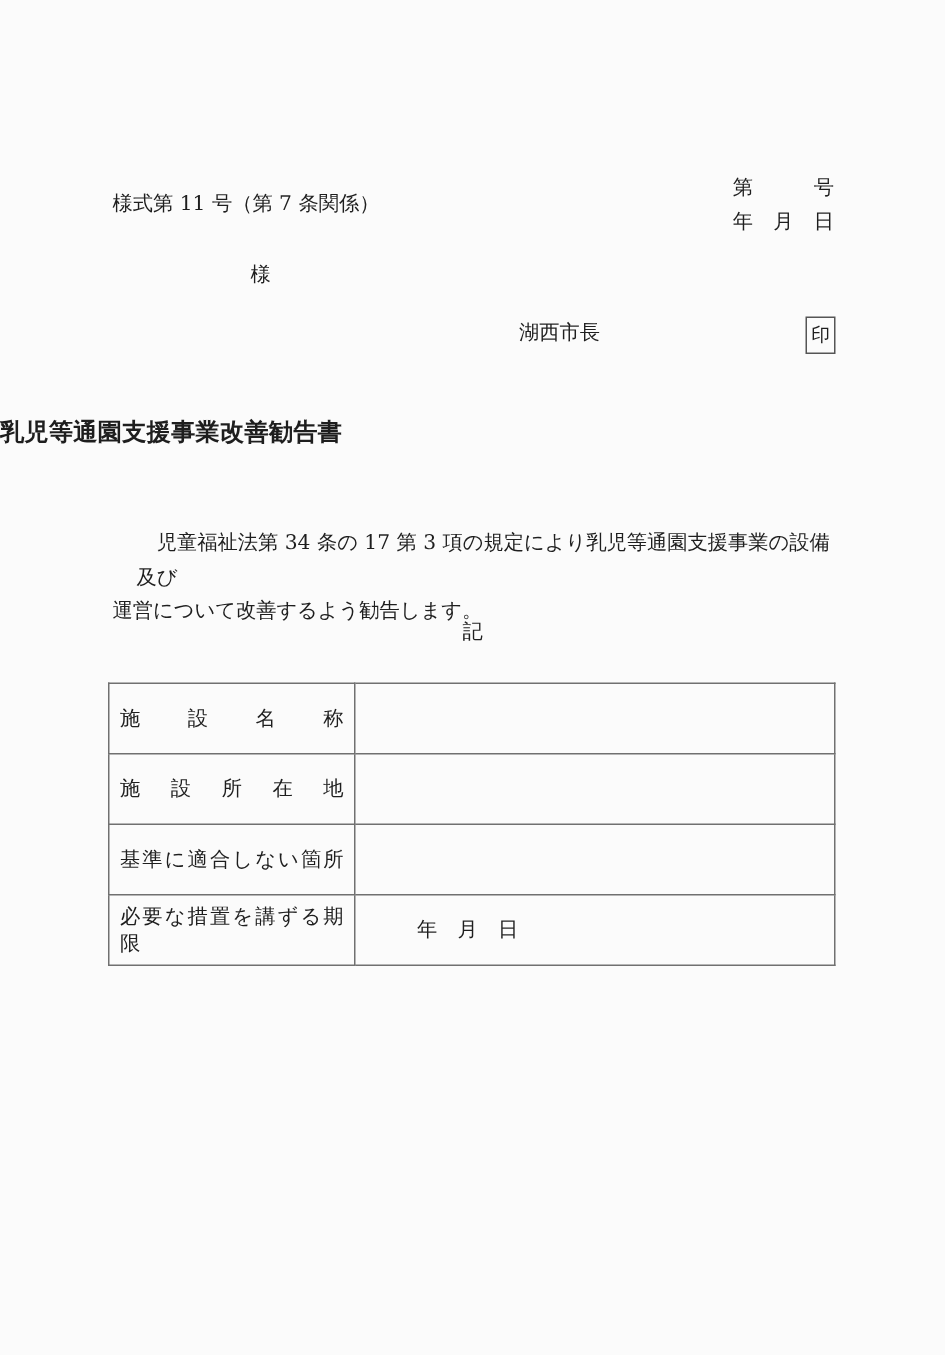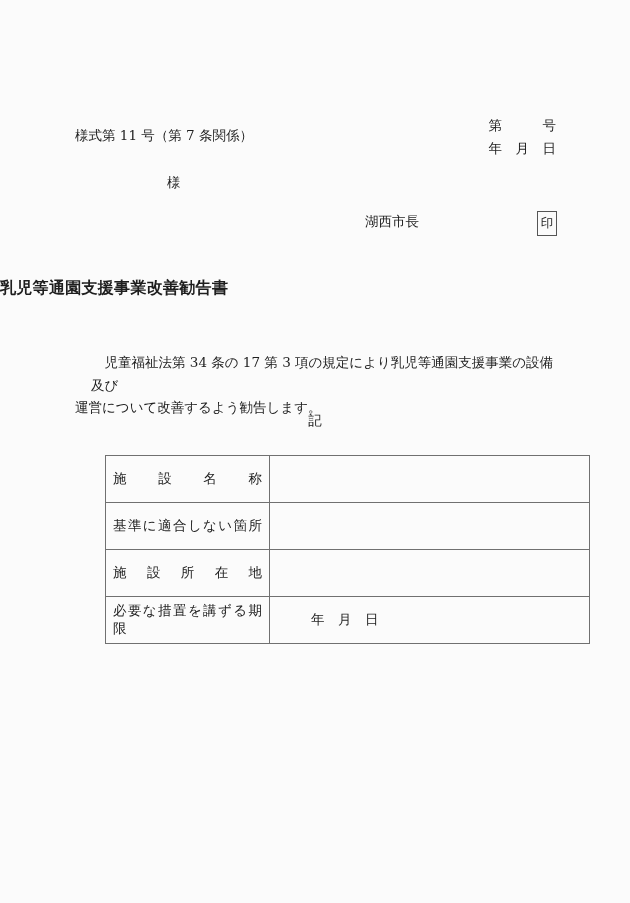--- a/index.html
+++ b/index.html
@@ -38,21 +38,21 @@
     white-space: nowrap;
   }
   .addressee {
     position: absolute;
     left: 167px;
     top: 174px;
     font-size: 13.5px;
   }
   .issuer {
     position: absolute;
-    left: 365px;
+    left: 346px;
     top: 213px;
     font-size: 13.5px;
     white-space: nowrap;
   }
   .seal-box {
     position: absolute;
     left: 537px;
     top: 211px;
     width: 18px;
     height: 23px;
@@ -94,21 +94,20 @@
     font-size: 13.5px;
   }
   table.form-table {
     position: absolute;
     left: 72px;
     top: 455px;
     width: 485px;
     border-collapse: collapse;
     table-layout: fixed;
     font-size: 13.5px;
-    margin-left: 33px;
   }
   table.form-table td {
     border: 1px solid #707070;
     height: 44px;
     vertical-align: middle;
     background: transparent;
   }
   td.cell-label {
     width: 164px;
     padding: 0 7px;
@@ -154,25 +153,25 @@
     <colgroup>
       <col style="width:164px">
       <col>
     </colgroup>
     <tbody>
       <tr>
         <td class="cell-label">施設名称</td>
         <td class="cell-value"></td>
       </tr>
       <tr>
-        <td class="cell-label">基準に適合しない箇所</td>
+        <td class="cell-label">施設所在地</td>
         <td class="cell-value"></td>
       </tr>
       <tr>
-        <td class="cell-label">施設所在地</td>
+        <td class="cell-label">基準に適合しない箇所</td>
         <td class="cell-value"></td>
       </tr>
       <tr>
         <td class="cell-label">必要な措置を講ずる期限</td>
         <td class="cell-value">年　月　日</td>
       </tr>
     </tbody>
   </table>
 
 </div>

